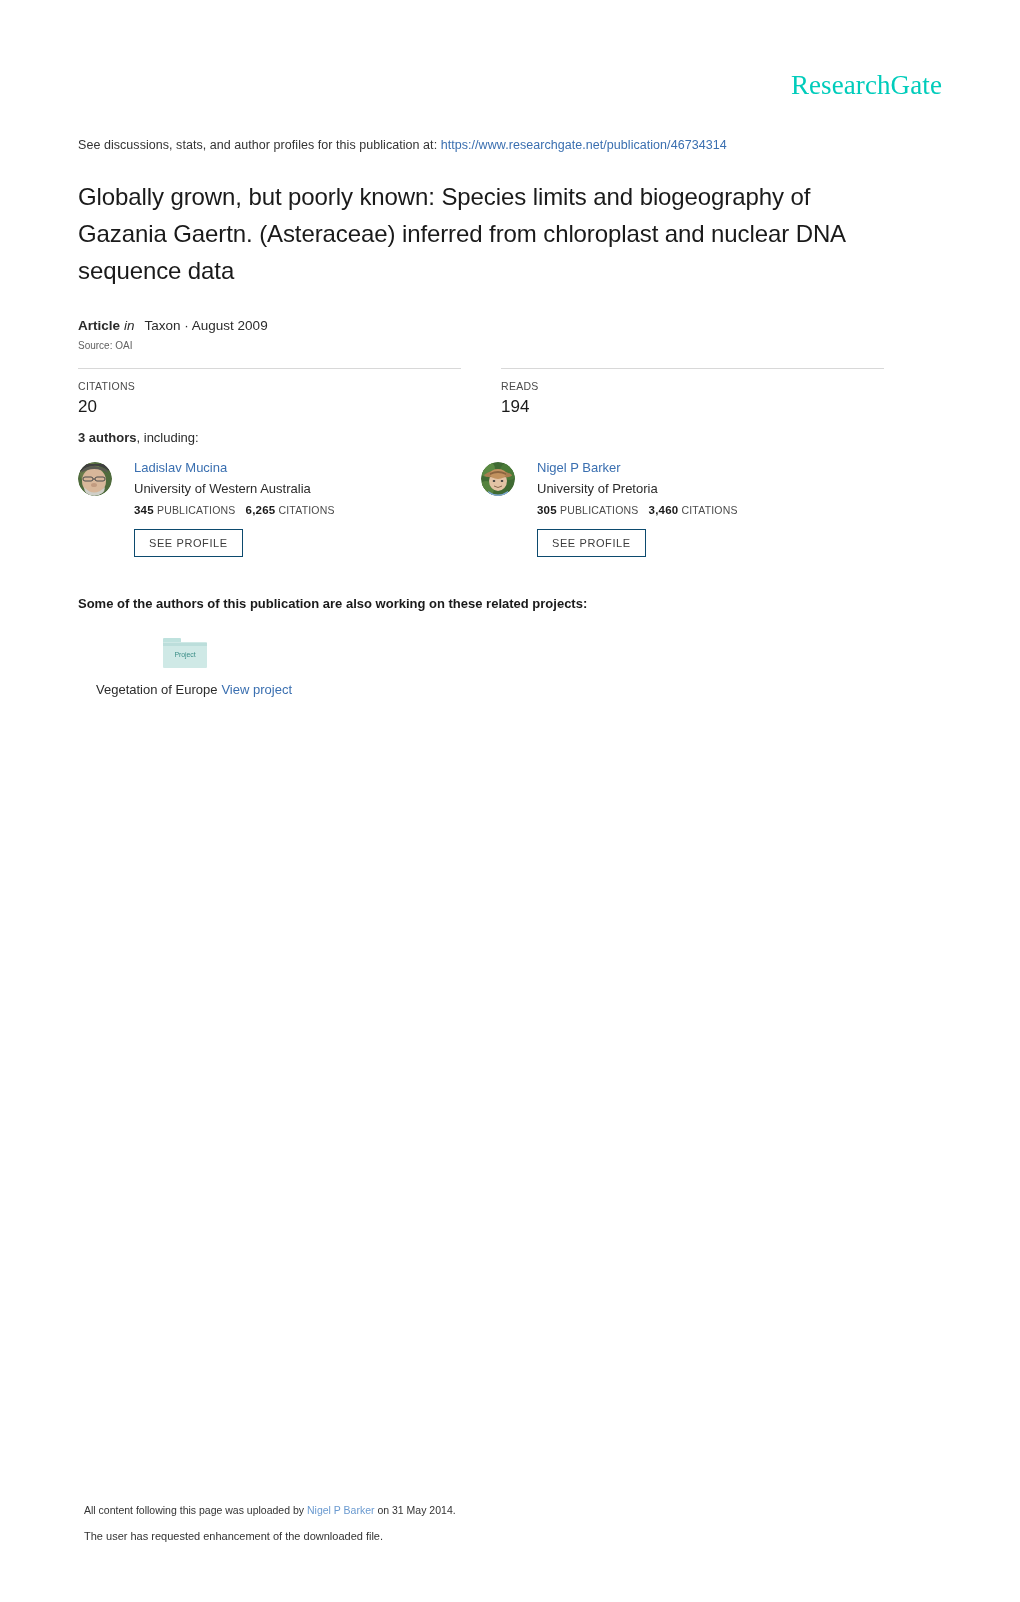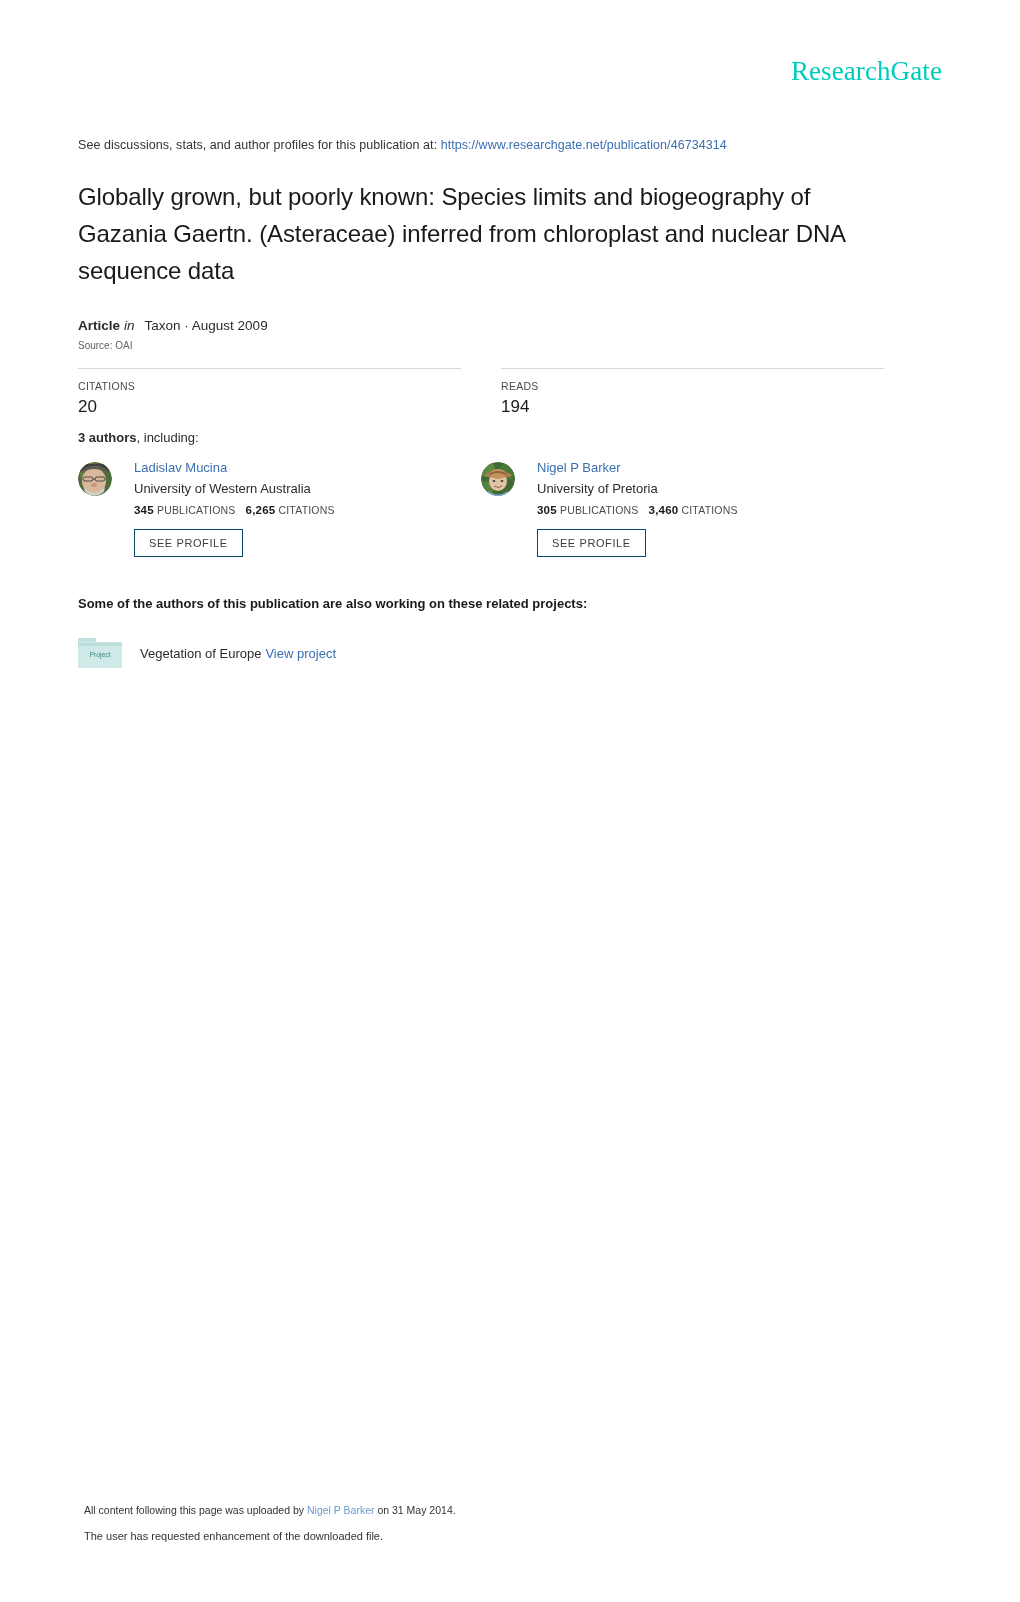--- a/index.html
+++ b/index.html
@@ -19,21 +19,21 @@
   .page {
     position: relative;
     width: 1020px;
     height: 1602px;
     box-sizing: border-box;
   }
 
   
   .logo-row {
     position: absolute;
-    top: 58px;
+    top: 72px;
     right: 78px;
     text-align: right;
   }
   .rg-logo {
     font-family: "Liberation Serif", serif;
     font-size: 27px;
     line-height: 1;
     color: #00ccbb;
     letter-spacing: 0.1px;
     white-space: nowrap;
@@ -200,20 +200,21 @@
     left: 78px;
     font-size: 13px;
     font-weight: bold;
     color: #1a1a1a;
   }
   .project-row {
     position: absolute;
     left: 78px;
     display: flex;
     align-items: center;
+    flex-direction: column;
   }
   .project-row.r0 { top: 638px; }
   .project-row.r1 { top: 693px; }
   .project-icon {
     width: 44px;
     height: 30px;
     position: relative;
     flex: 0 0 44px;
   }
   .folder-tab {

